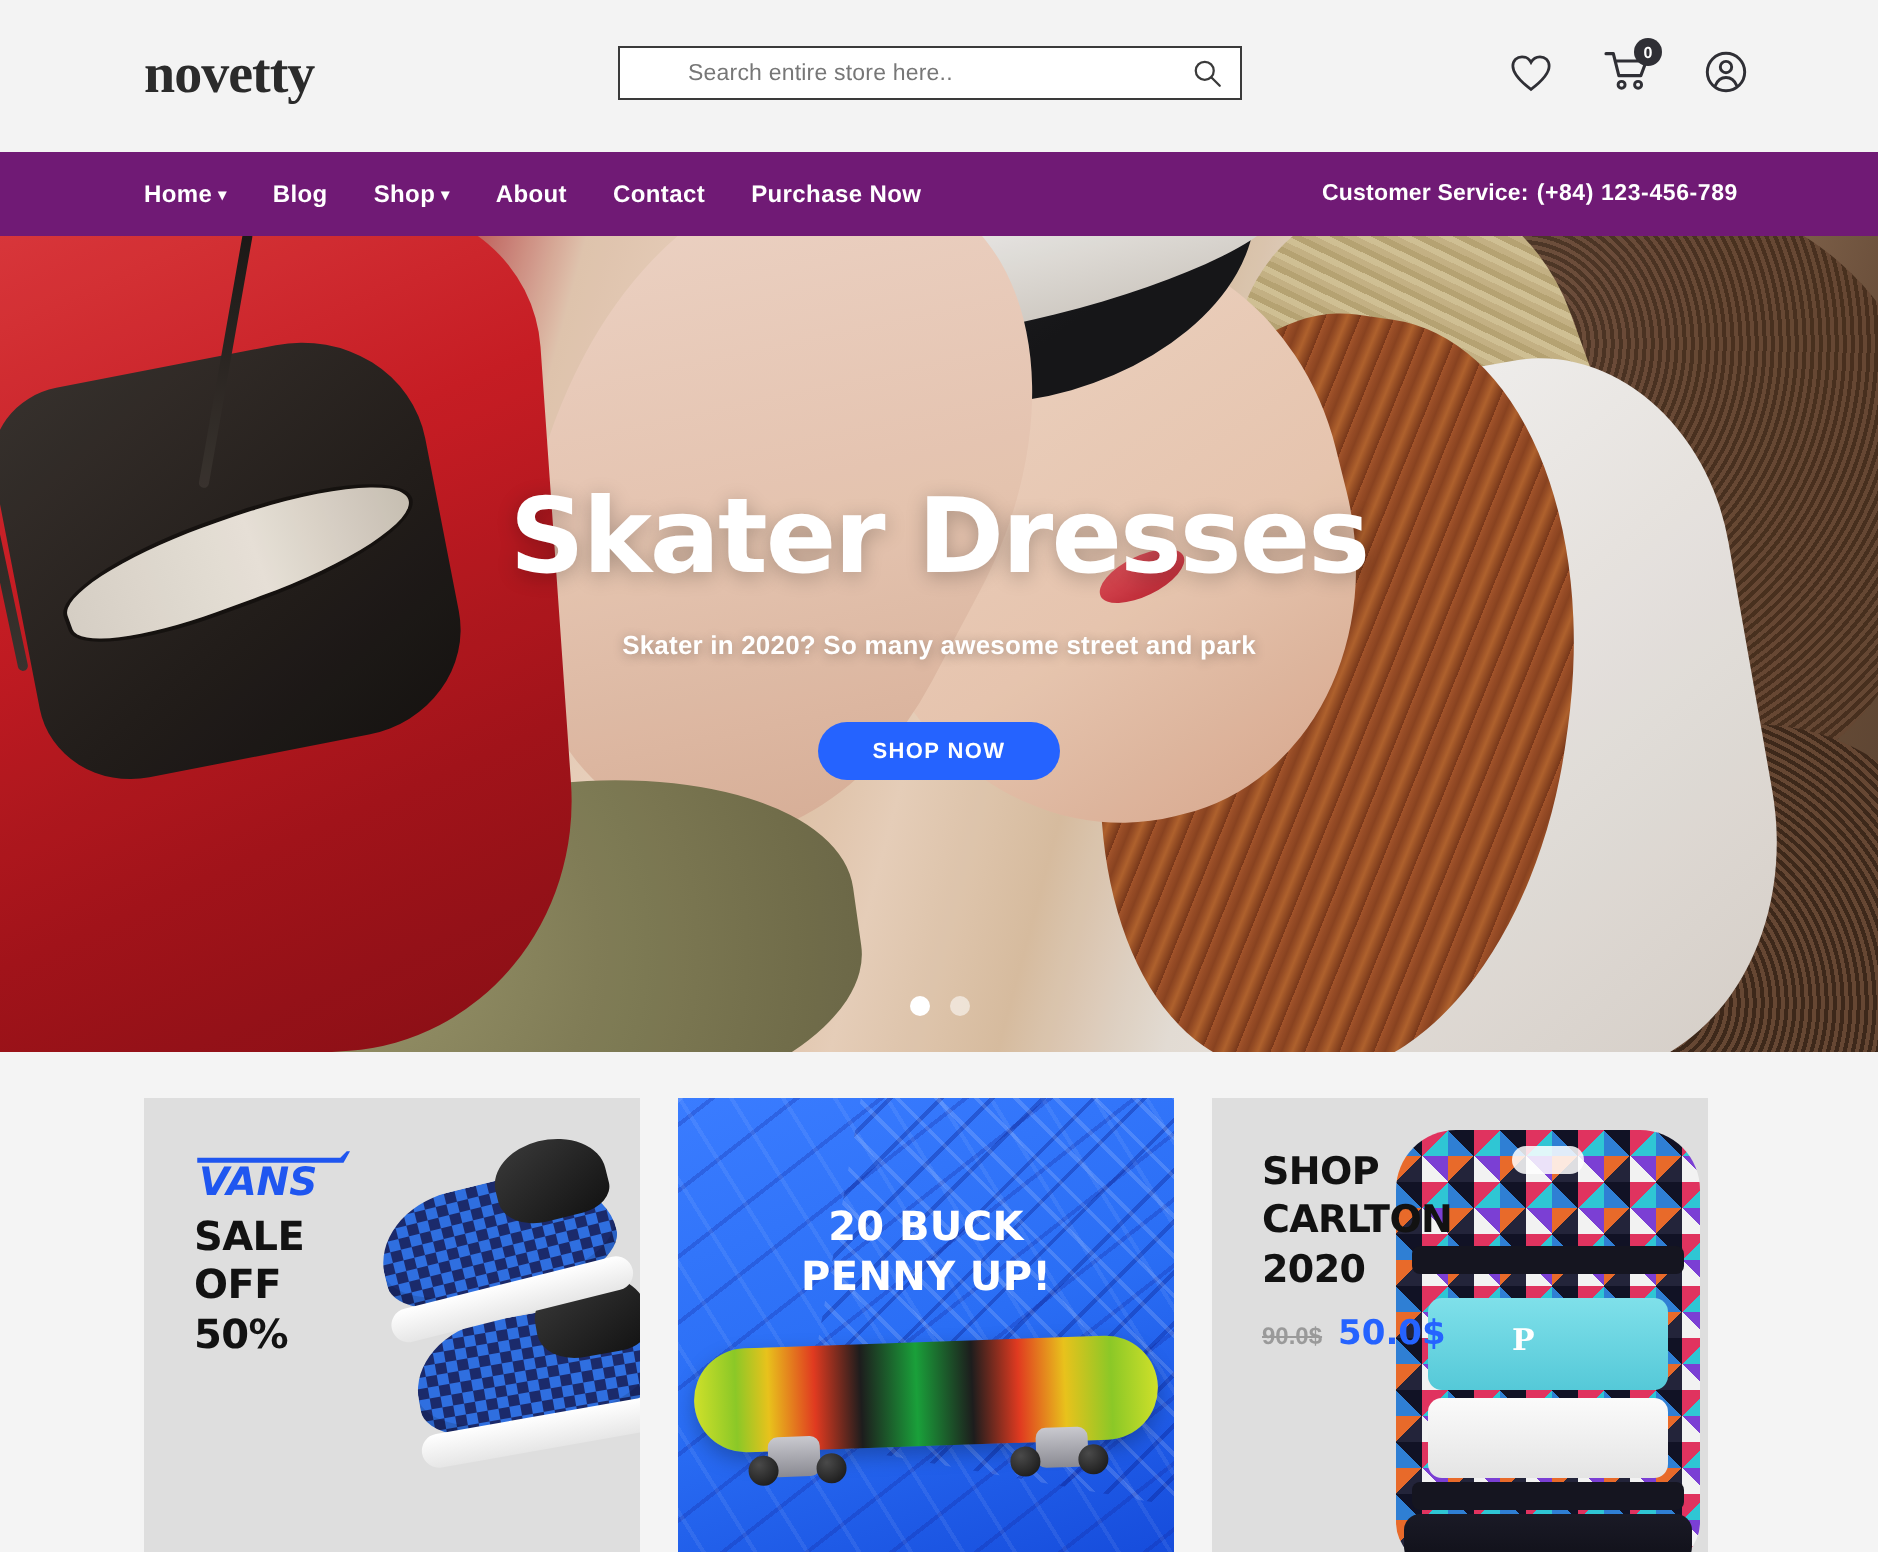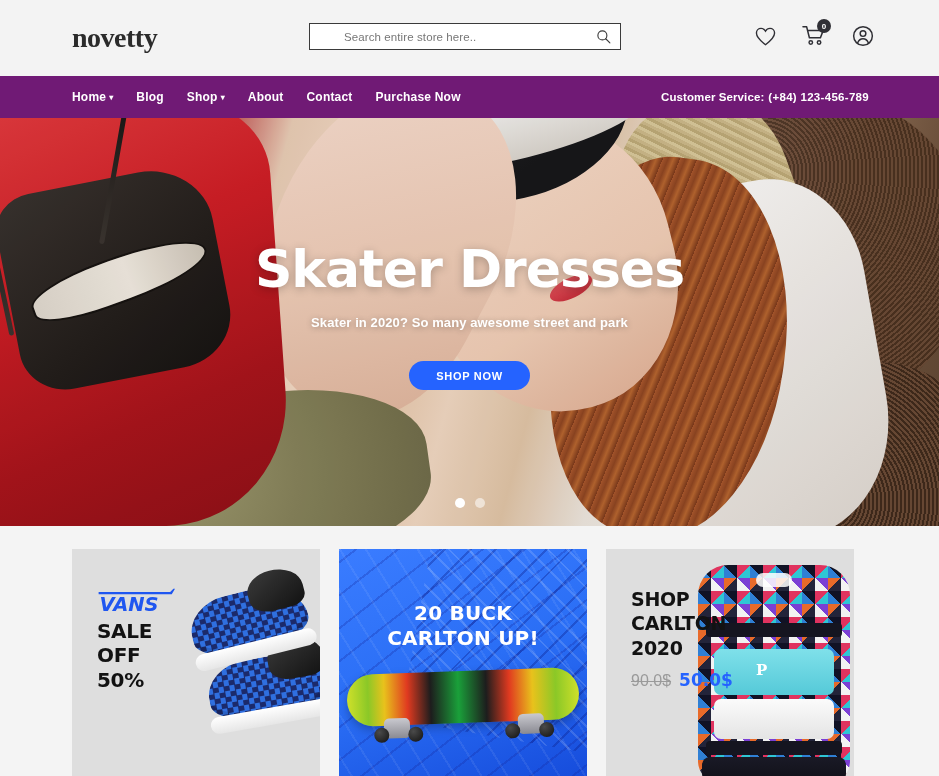--- a/index.html
+++ b/index.html
@@ -341,21 +341,21 @@
     width:248px;
     height:250px;
     position:relative;
     overflow:hidden;
   }
   .promo.gray { background:#dedede; }
   .promo.blue { background:#2a6ef5; }
 
   .promo-text {
     position:absolute;
-    left:25px; top:38px;
+    left:25px; top:25px;
     z-index:3;
   }
   .vans-logo {
     width:78px; height:26px;
     position:relative;
     margin-bottom:6px;
   }
   .promo-line {
     font-family:"DejaVu Sans", sans-serif;
     font-size:20px;
@@ -370,21 +370,21 @@
     font-weight:700;
     color:#121212;
     line-height:1.28;
     letter-spacing:-0.3px;
   }
   .price-row {
     margin-top:10px;
     display:flex; align-items:baseline; gap:8px;
   }
   .price-old {
-    font-size:16px; font-weight:400; color:#9a9a9a;
+    font-size:12px; font-weight:700; color:#9a9a9a;
     text-decoration:line-through;
   }
   .price-new {
     font-size:17px; font-weight:800; color:#2563ff;
     font-family:"DejaVu Sans", sans-serif;
   }
   .promo2-text {
     position:absolute;
     top:52px; left:0; right:0;
     text-align:center;
@@ -656,21 +656,21 @@
       <div class="promo-line">OFF</div>
       <div class="promo-line">50%</div>
     </div>
   </div>
 
   <div class="promo blue">
     <div class="sk-bg"></div>
     <div class="sk-poly"></div>
     <div class="promo2-text">
       <div>20 BUCK</div>
-      <div>CARLTON UP!</div>
+      <div>PENNY UP!</div>
     </div>
     <div class="board">
       <span class="wheel w1"></span>
         <span class="wheel w2"></span>
       <span class="wheel w3"></span>
         <span class="wheel w4"></span>
     </div>
   </div>
 
   <div class="promo gray">

